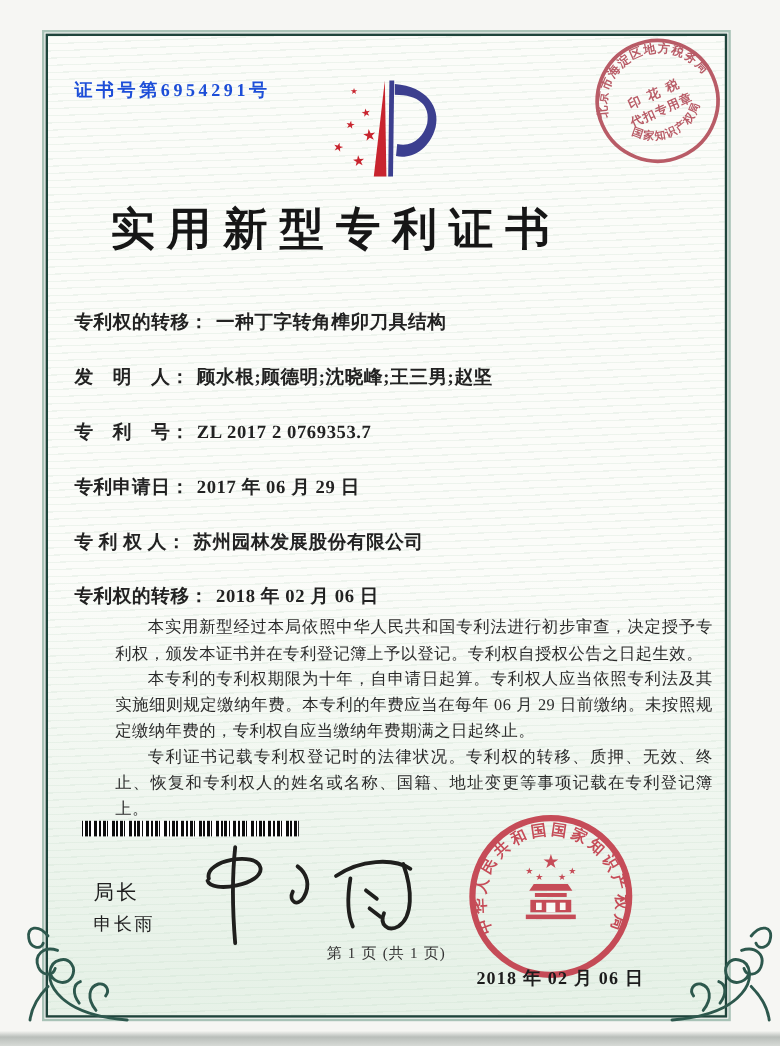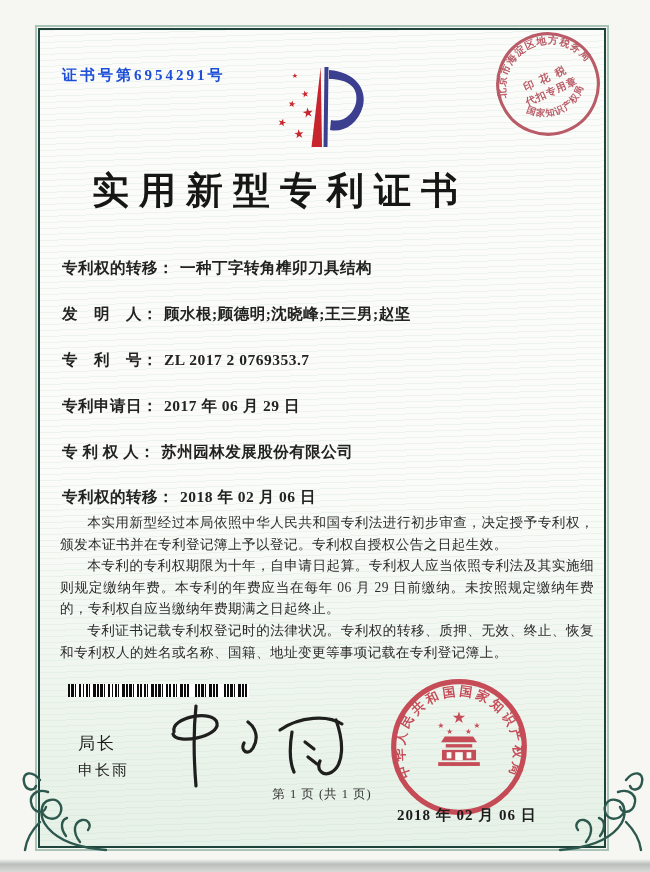--- a/index.html
+++ b/index.html
@@ -39,21 +39,21 @@
   }
   .field-row { position: absolute; left: 62px; font-size: 15.5px; font-weight: 600; color: #222; white-space: nowrap; letter-spacing: 0.5px; }
   .field-row .value { margin-left: 6px; text-align: right; }
   .row-0 { top: 258px; } .row-1 { top: 304px; } .row-2 { top: 350px; }
   .row-3 { top: 396px; } .row-4 { top: 442px; } .row-5 { top: 487px; }
   .body-text {
     position: absolute; left: 60px; top: 512px; width: 534px;
     font-size: 13.6px; line-height: 21.6px; color: #2b2b2b;
     text-align: justify; letter-spacing: 0.4px;
   }
-  .body-text p { text-indent: 2em; }
+  .body-text p { text-indent: 2em; margin-left: 36px; }
   .barcode {
     position: absolute; left: 68px; top: 684px; width: 181px; height: 13px;
     background: repeating-linear-gradient(90deg,
       #0c0c0c 0 1.5px, #ffffff 1.5px 3px,
       #0c0c0c 3px 5.5px, #ffffff 5.5px 6.5px,
       #0c0c0c 6.5px 7.5px, #ffffff 7.5px 10.5px,
       #0c0c0c 10.5px 13px, #ffffff 13px 14.5px);
   }
   .director-title { position: absolute; left: 78px; top: 732px; font-size: 17px; font-weight: 400; letter-spacing: 2px; }
   .director-name  { position: absolute; left: 78px; top: 761px; font-size: 15px; font-weight: 400; letter-spacing: 2px; }

